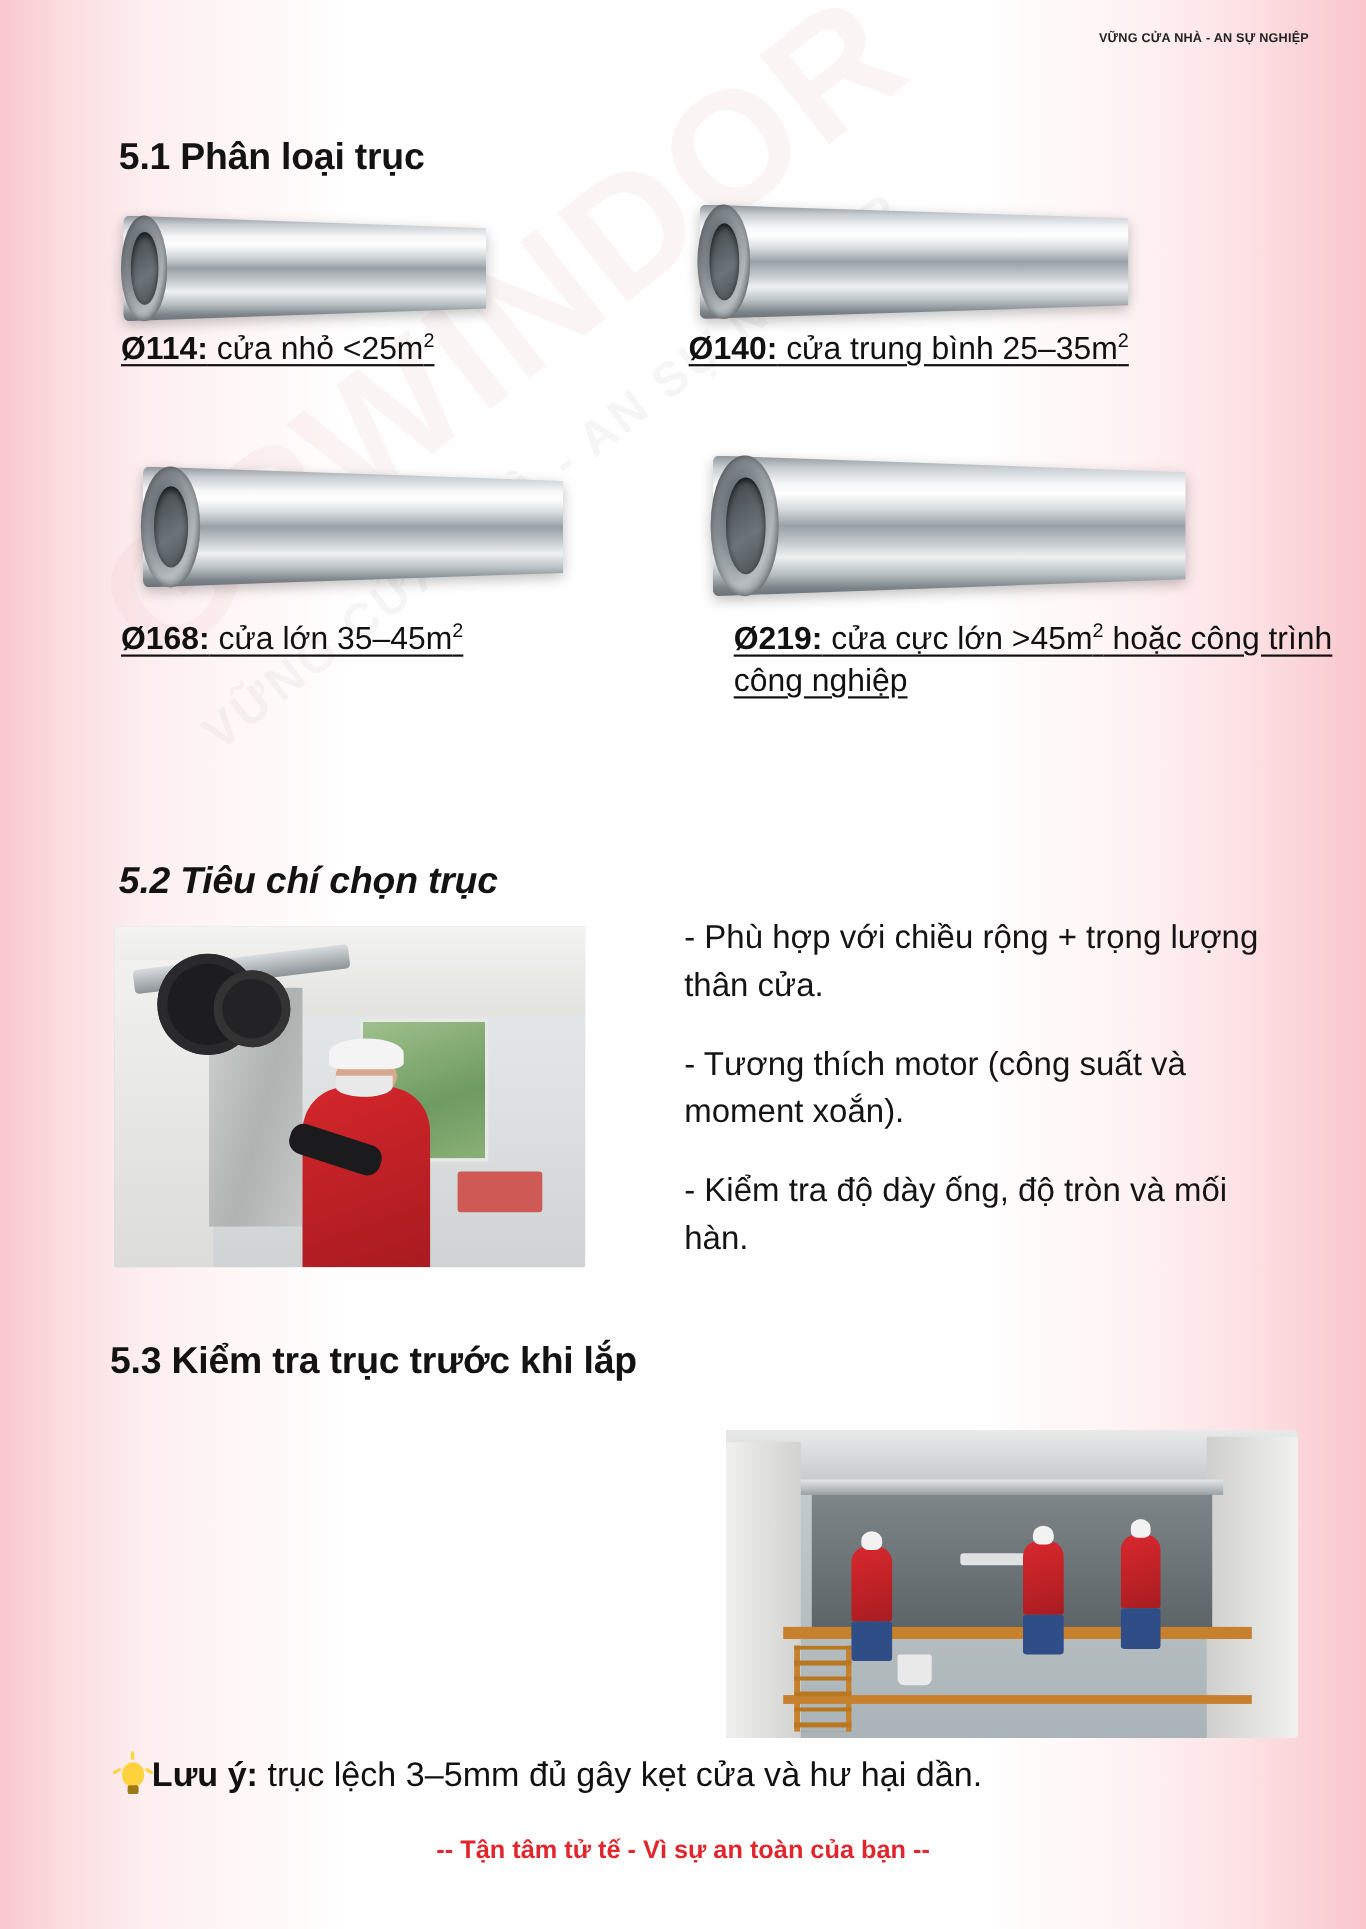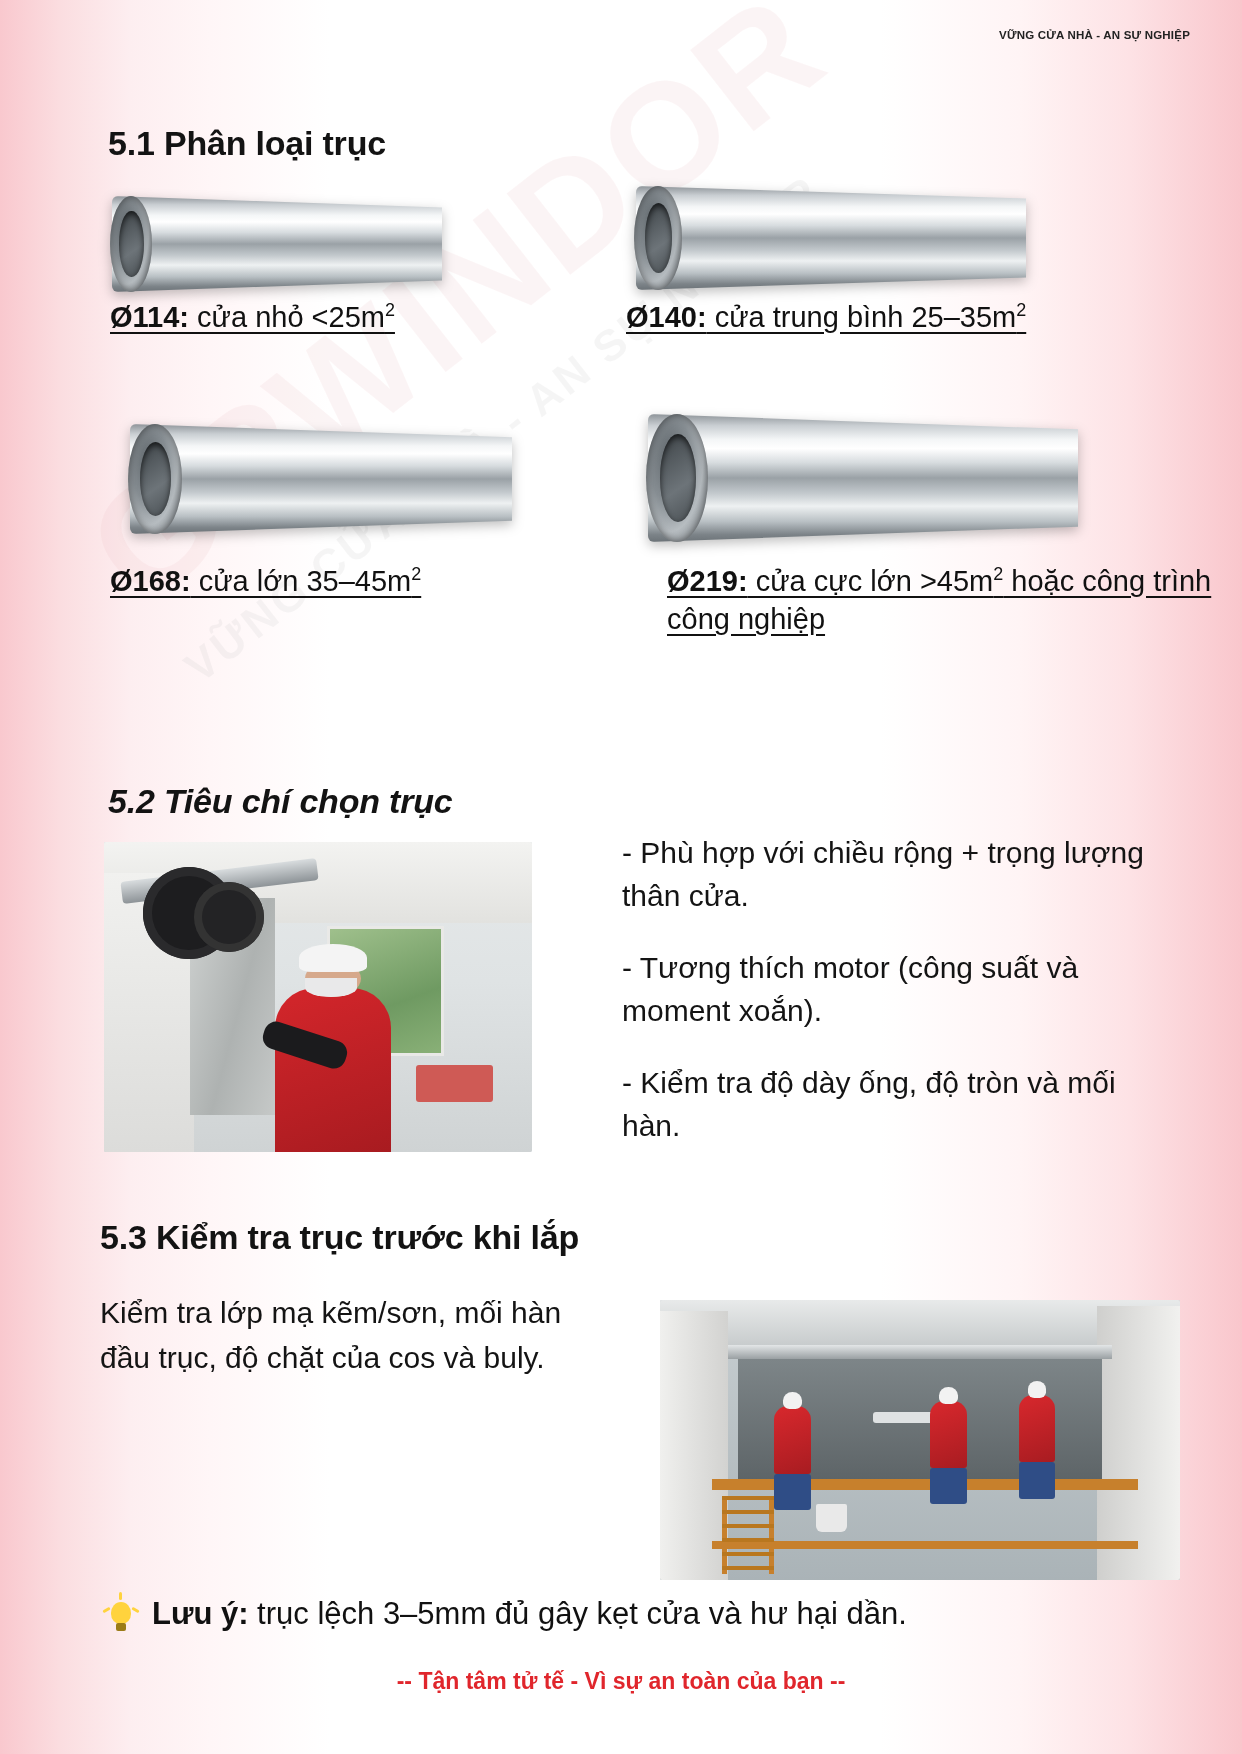--- a/index.html
+++ b/index.html
@@ -275,21 +275,20 @@
   
   .note {
     position: absolute;
     left: 104px;
     top: 1596px;
     width: 1060px;
     font-size: 31px;
     color: #111;
     display: flex;
     align-items: flex-start;
-    gap: 14px;
   }
   .note b { font-weight: 800; }
   .bulb {
     width: 34px; height: 42px; position: relative; flex: 0 0 auto;
   }
   .bulb .glass {
     position: absolute; left: 7px; top: 6px; width: 20px; height: 22px;
     background: #ffd33d; border-radius: 50% 50% 45% 45%;
   }
   .bulb .base {
@@ -394,21 +393,20 @@
 
 <div class="bullets">
   <p>- Phù hợp với chiều rộng + trọng lượng thân cửa.</p>
   <p>- Tương thích motor (công suất và moment xoắn).</p>
   <p>- Kiểm tra độ dày ống, độ tròn và mối hàn.</p>
 </div>
 
 <h2 class="sec" id="h53">5.3 Kiểm tra trục trước khi lắp</h2>
 
 <div class="t53">
-  <p>Kiểm tra lớp mạ kẽm/sơn, mối hàn đầu trục, độ chặt của cos và buly.</p>
 </div>
 
 <div class="photo" style="left:660px; top:1300px; width:520px; height:280px;">
   <div class="ph2-sky"></div>
   <div class="ph2-ceiling"></div>
   <div class="ph2-pillarL"></div>
   <div class="ph2-pillarR"></div>
   <div class="ph2-dark"></div>
   <div class="ph2-rail"></div>
   <div class="ph2-fan"></div>

